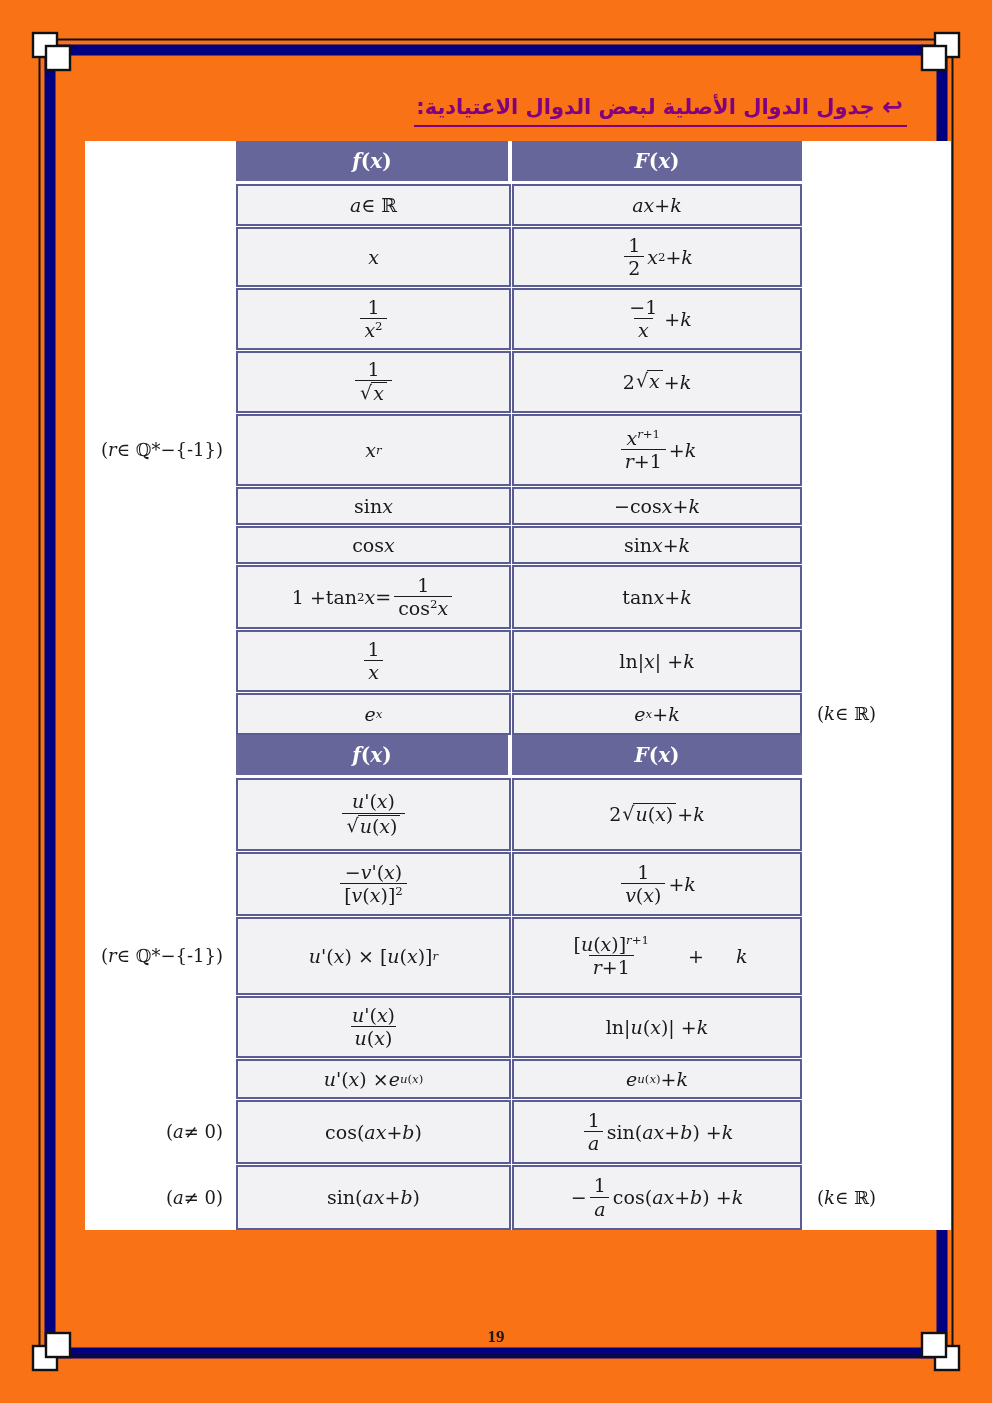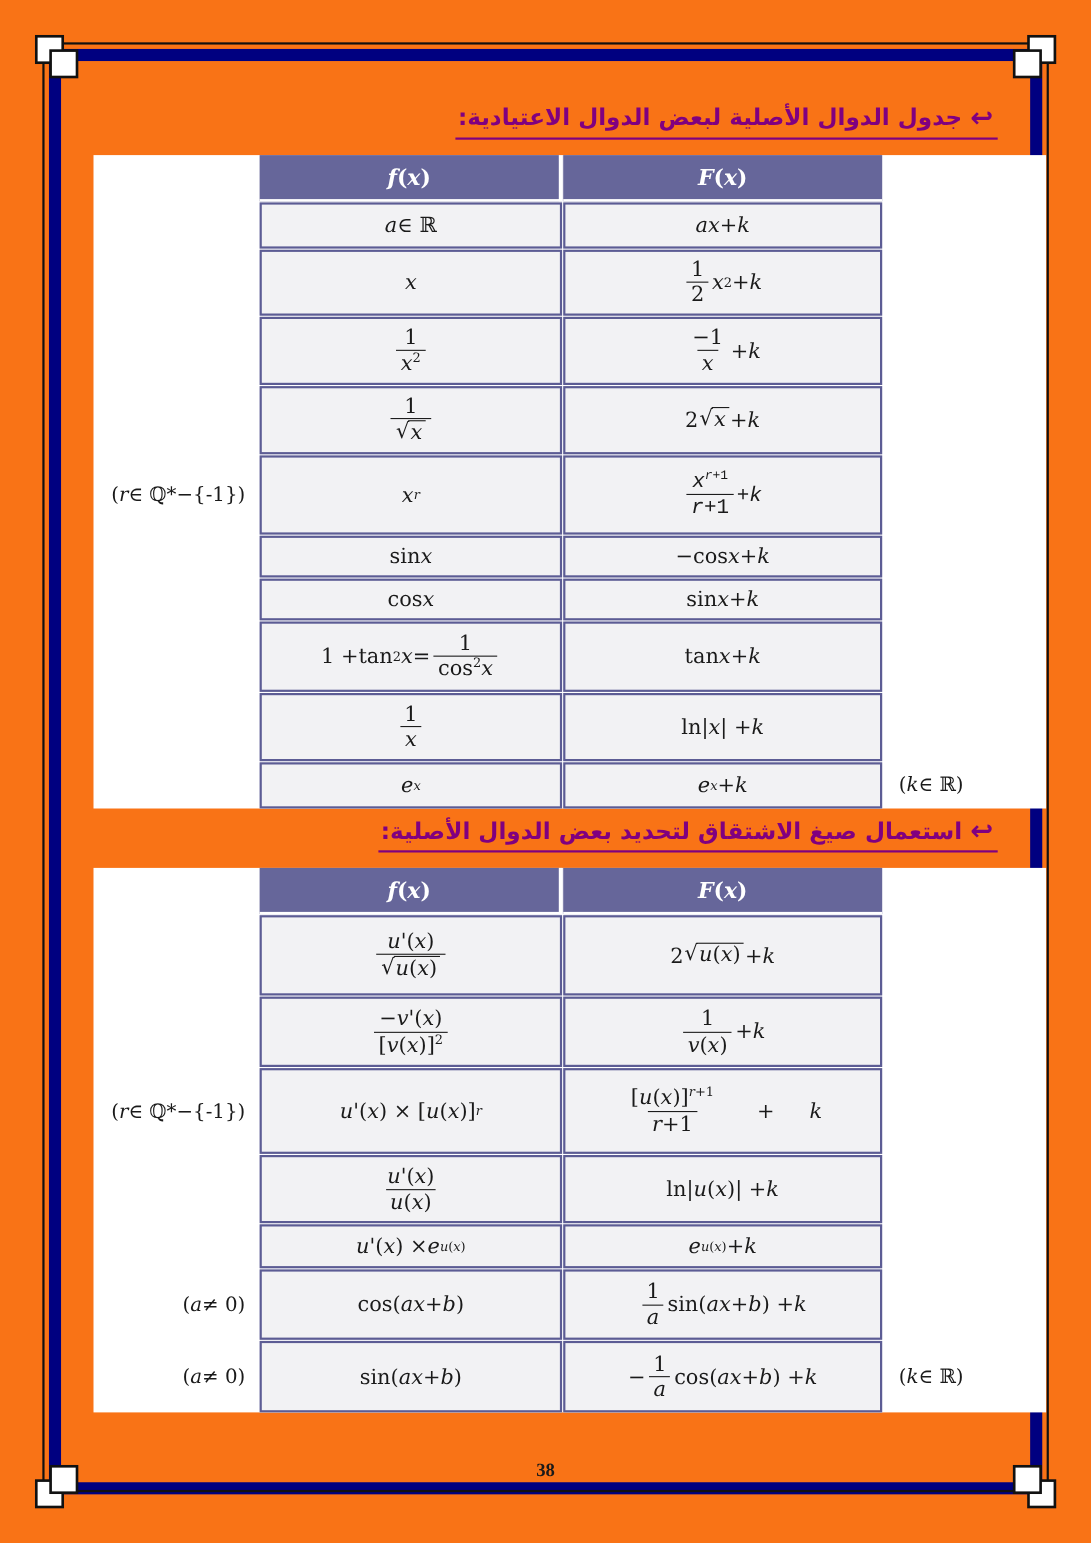--- a/index.html
+++ b/index.html
@@ -159,21 +159,21 @@
             <div class="note note-r"></div>
             <div class="note note-l">
               <span>(</span>
               <span class="mi">r</span>
               <span> ∈ ℚ*−{-1})</span>
             </div>
             <div class="cell" style="min-height: 72px;">
               <span class="mi">x</span>
               <sup><span class="mi">r</span></sup>
             </div>
-            <div class="cell" style="min-height: 72px; font-family: Liberation Mono, monospace;">
+            <div class="cell" style="min-height: 72px;">
               <span class="frac">
                 <span class="num"><span class="mi">x</span><sup><span class="mi">r</span><span>+1</span></sup></span>
                 <span class="den"><span class="mi">r</span><span>+1</span></span>
               </span>
               <span> + </span>
               <span class="mi">k</span>
             </div>
             <div class="note note-r"></div>
             <div class="note note-l"></div>
             <div class="cell" style="min-height: 38px;">
@@ -252,26 +252,20 @@
             </div>
             <div class="note note-r">
               <span>(</span>
               <span class="mi">k</span>
               <span> ∈ ℝ)</span>
             </div>
           </div>
   </section>
 
   <section class="sec">
-    <div class="title-row">
-      <h2 class="title" dir="rtl">
-        <span class="arrow">↩</span>
-        <span class="title-text">استعمال صيغ الاشتقاق لتحديد بعض الدوال الأصلية:</span>
-      </h2>
-    </div>
     <div class="tbl">
             <div class="note"></div>
             <div class="hcell hf">
               <span class="mi">f</span>
               <span> (</span>
               <span class="mi">x</span>
               <span>)</span>
             </div>
             <div class="hcell">
               <span class="mi">F</span>
@@ -431,14 +425,14 @@
             <div class="note note-r">
               <span>(</span>
               <span class="mi">k</span>
               <span> ∈ ℝ)</span>
             </div>
           </div>
   </section>
 </div>
   </div>
 
-  <div class="page-number">38</div>
+  <div class="page-number">19</div>
 </div>
 
 </body></html>

